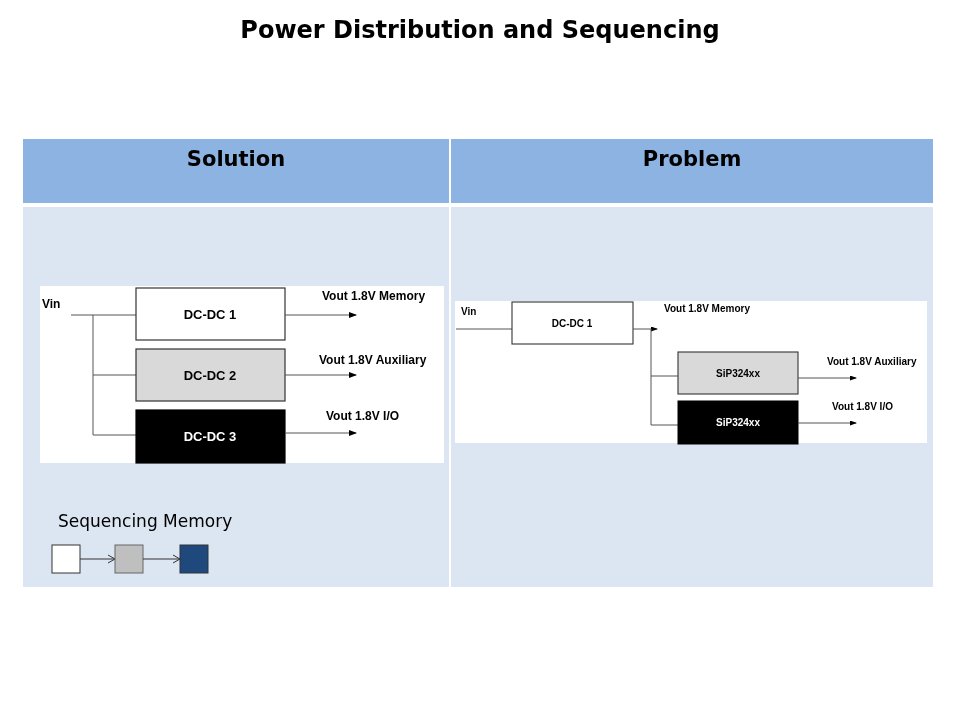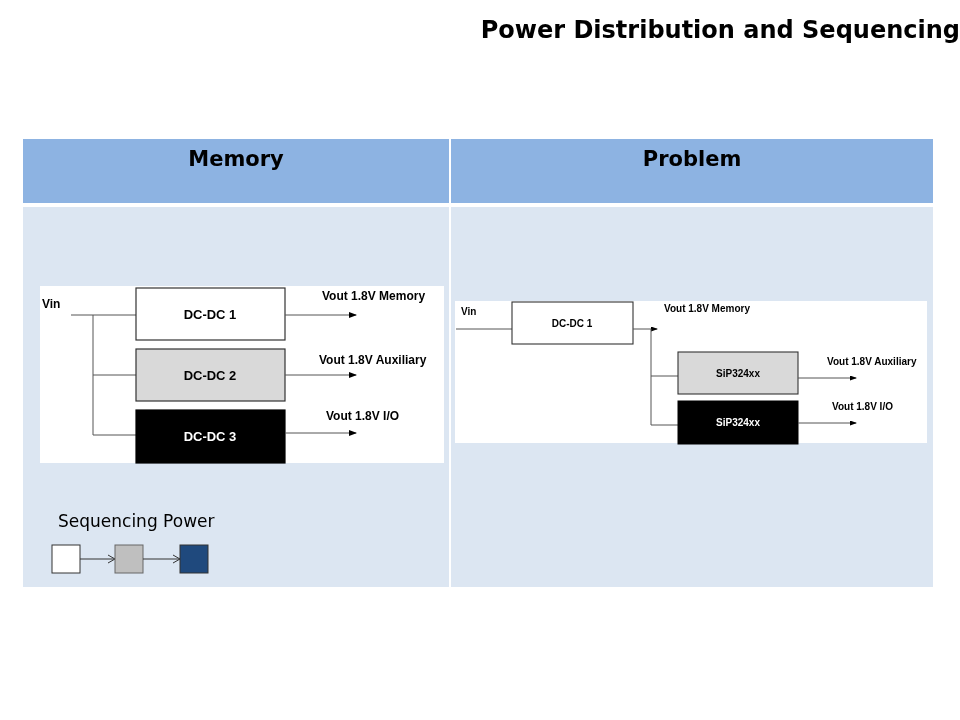--- a/index.html
+++ b/index.html
@@ -1,34 +1,34 @@
 <!DOCTYPE html>
 <html><head>
 <meta charset="utf-8">
 <style>
   html, body { margin:0; padding:0; }
   body { width:960px; height:720px; background:#ffffff; position:relative; overflow:hidden; font-family:"Liberation Sans", sans-serif; }
-  .title { position:absolute; top:16px; left:0; width:960px; text-align:right; font-family:"DejaVu Sans", sans-serif; font-weight:bold; font-size:24px; color:#000; }
+  .title { position:absolute; top:16px; left:0; width:960px; text-align:center; font-family:"DejaVu Sans", sans-serif; font-weight:bold; font-size:24px; color:#000; }
   .tbl { position:absolute; left:23px; top:139px; width:910px; height:448px; }
   .hdr { position:absolute; top:0; height:64px; background:#8db3e2; }
   .hdr span { display:block; text-align:center; padding-top:8px; font-family:"DejaVu Sans", sans-serif; font-weight:bold; font-size:21px; color:#000; }
   .cell { position:absolute; top:68px; height:380px; background:#dce6f2; }
   .col1 { left:0; width:426px; }
   .col2 { left:428px; width:482px; }
   svg text { font-family:"Liberation Sans", sans-serif; font-weight:bold; }
   .seq-label { position:absolute; left:35px; top:304px; font-family:"DejaVu Sans", sans-serif; font-size:17px; color:#000; }
 </style>
 </head>
 <body>
 
 <div class="title">Power Distribution and Sequencing</div>
 
 <div class="tbl">
   <div class="hdr" style="left:0;width:426px;">
-    <span>Memory</span>
+    <span>Solution</span>
   </div>
   <div class="hdr" style="left:428px;width:482px;">
     <span>Problem</span>
   </div>
 
   <div class="cell col1">
     <svg width="426" height="380" style="position:absolute;left:0;top:0;">
       <defs>
         <marker id="arr" markerWidth="8" markerHeight="6" refX="7" refY="3" orient="auto">
           <path d="M0,0 L8,3 L0,6 z" fill="#000"></path>
@@ -63,21 +63,21 @@
       <g>
         <rect id="sq0" x="29" y="338" width="28" height="28" stroke="#333" fill="#ffffff"></rect>
         <line x1="57" y1="352" x2="92" y2="352" stroke="#333"></line>
         <polyline points="85,348 92,352 85,356" fill="none" stroke="#333"></polyline>
         <rect id="sq1" x="92" y="338" width="28" height="28" stroke="#666" fill="#bfbfbf"></rect>
         <line x1="120" y1="352" x2="157" y2="352" stroke="#333"></line>
         <polyline points="150,348 157,352 150,356" fill="none" stroke="#333"></polyline>
         <rect id="sq2" x="157" y="338" width="28" height="28" stroke="#333" fill="#1f497d"></rect>
       </g>
     </svg>
-    <div class="seq-label">Sequencing Power</div>
+    <div class="seq-label">Sequencing Memory</div>
   </div>
 
   <div class="cell col2">
     <svg width="482" height="380" style="position:absolute;left:0;top:0;">
       <defs>
         <marker id="arr2" markerWidth="7" markerHeight="5" refX="6" refY="2.5" orient="auto">
           <path d="M0,0 L7,2.5 L0,5 z" fill="#000"></path>
         </marker>
       </defs>
       <rect x="4" y="94" width="472" height="142" fill="#ffffff"></rect>

